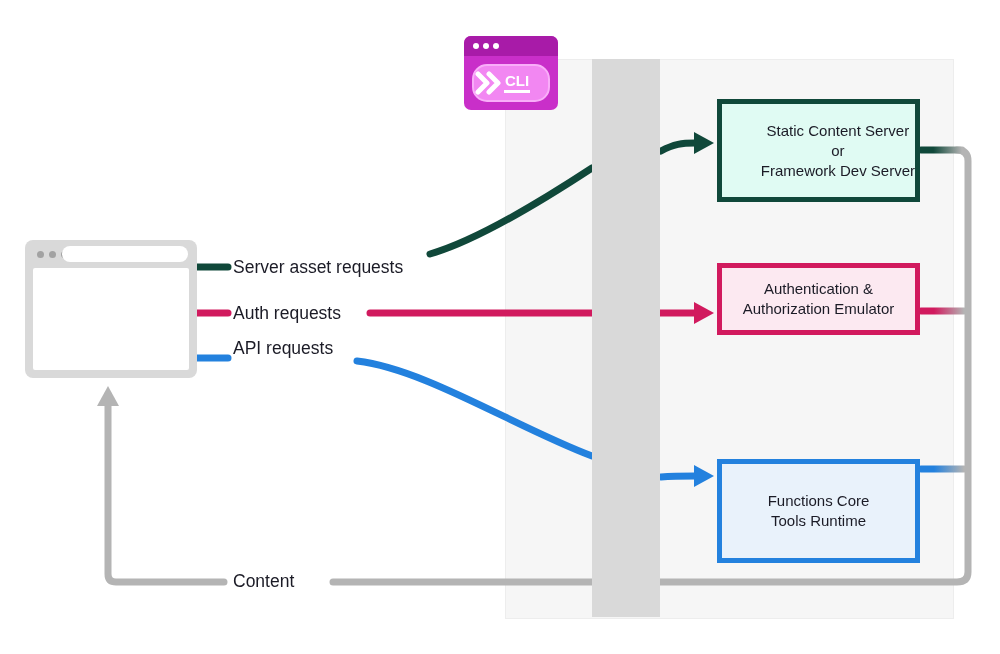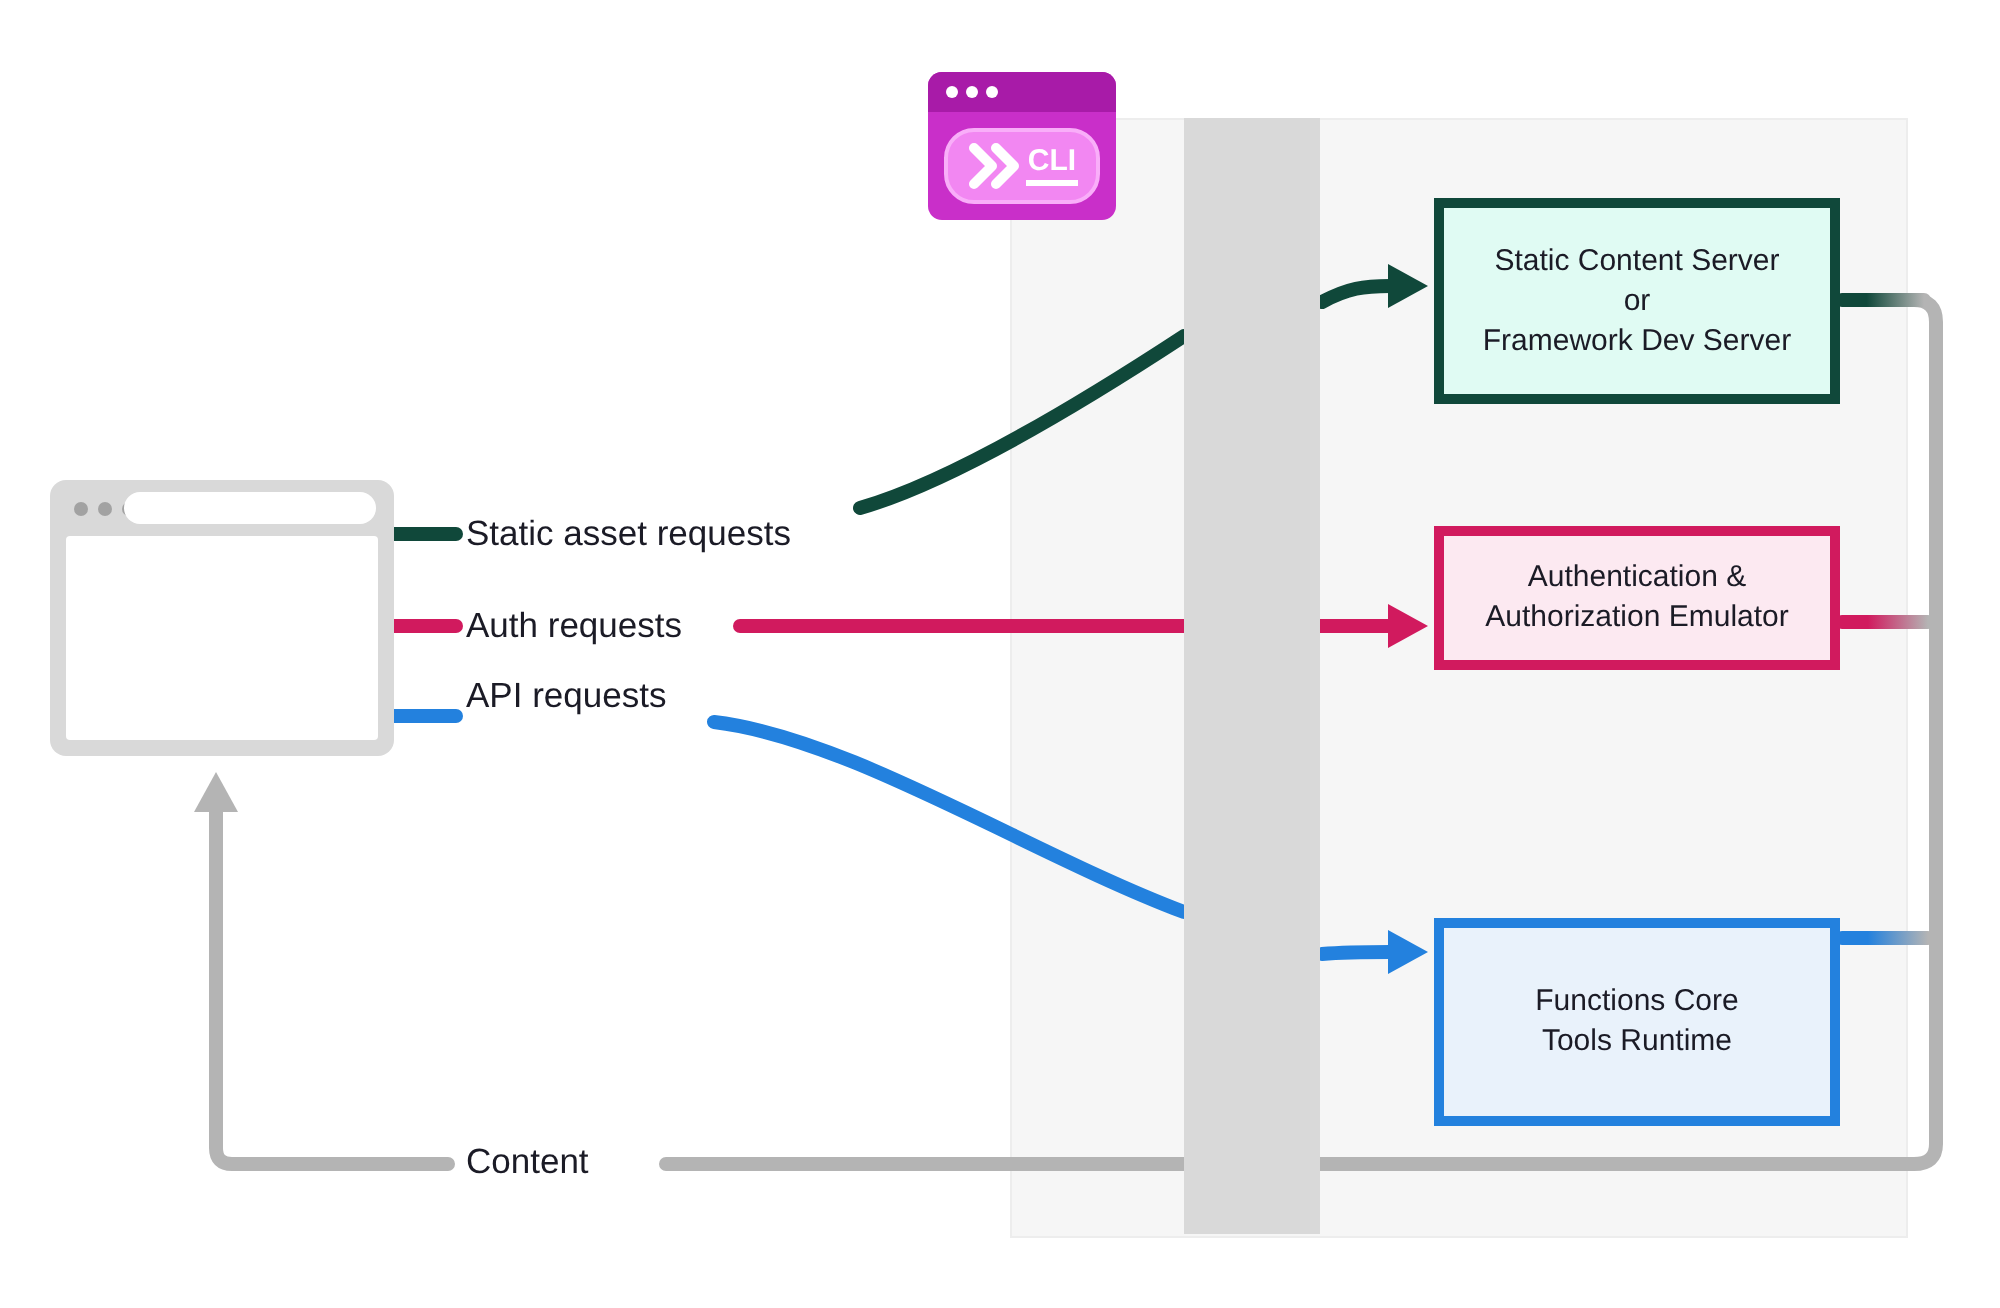--- a/index.html
+++ b/index.html
@@ -38,21 +38,21 @@
     white-space:pre-line;letter-spacing:.2px;
   }
   
   .node-box{
     position:absolute;left:717px;width:203px;box-sizing:border-box;
     display:flex;align-items:center;justify-content:center;text-align:center;
   }
   .node-box span{
     white-space:pre-line;font-size:15px;line-height:20px;color:var(--text-dark,#1b1b26);
   }
-  .box-green{top:99px;height:103px;border:5px solid var(--green,#10483a);background:var(--green-fill,#e0fbf3);}
+  .box-green{top:99px;height:103px;border:5px solid var(--green,#10483a);background:var(--green-fill,#e0fbf3);justify-content:flex-end;}
   .box-crimson{top:263px;height:72px;border:5px solid var(--crimson,#d11a5e);background:var(--crimson-fill,#fce9f1);}
   .box-blue{top:423px;height:104px;border:5px solid var(--blue,#2381de);background:var(--blue-fill,#e9f2fb);margin-top:36px;}
   
   .flow-label{
     position:absolute;left:233px;transform:translateY(-50%);
     font-size:17.5px;color:var(--text-dark,#1b1b26);white-space:nowrap;
   }
   
   .browser{
     position:absolute;left:25px;top:240px;width:172px;height:138px;
@@ -78,21 +78,21 @@
   .cli-titlebar{
     position:absolute;left:0;top:0;right:0;height:20px;background:var(--magenta-dark,#a81ba8);
   }
   .cli-titlebar .cdot{
     position:absolute;top:7px;width:6px;height:6px;border-radius:50%;background:#fff;
   }
   .cli-titlebar .c1{left:9px;} .cli-titlebar .c2{left:19px;} .cli-titlebar .c3{left:29px;}
   .cli-inner{
     position:absolute;left:8px;top:28px;width:78px;height:38px;box-sizing:border-box;
     background:var(--magenta-light,#f287f2);border:2px solid var(--magenta-border,#f9aef9);
-    border-radius:15px;display:flex;align-items:center;justify-content:center;gap:0;
+    border-radius:15px;display:flex;align-items:center;gap:0;
   }
   .cli-text{
     font-size:15px;font-weight:bold;color:#fff;border-bottom:3px solid #fff;
     padding:0 1px 1px 1px;line-height:16px;
   }
 </style>
 </head>
 <body>
 
 <div class="stage">
@@ -149,21 +149,21 @@
   </div>
   <div class="node-box box-crimson">
     <span>Authentication &amp;
 Authorization Emulator</span>
   </div>
   <div class="node-box box-blue">
     <span>Functions Core
 Tools Runtime</span>
   </div>
 
-  <div class="flow-label" style="top:267px">Static asset requests</div>
+  <div class="flow-label" style="top:267px">Server asset requests</div>
   <div class="flow-label" style="top:313px">Auth requests</div>
   <div class="flow-label" style="top:348px">API requests</div>
   <div class="flow-label" style="top:581px">Content</div>
 
   <div class="browser">
     <span class="dot d1"></span>
     <span class="dot d2"></span>
     <span class="dot d3"></span>
     <div class="browser-address"></div>
     <div class="browser-content"></div>

